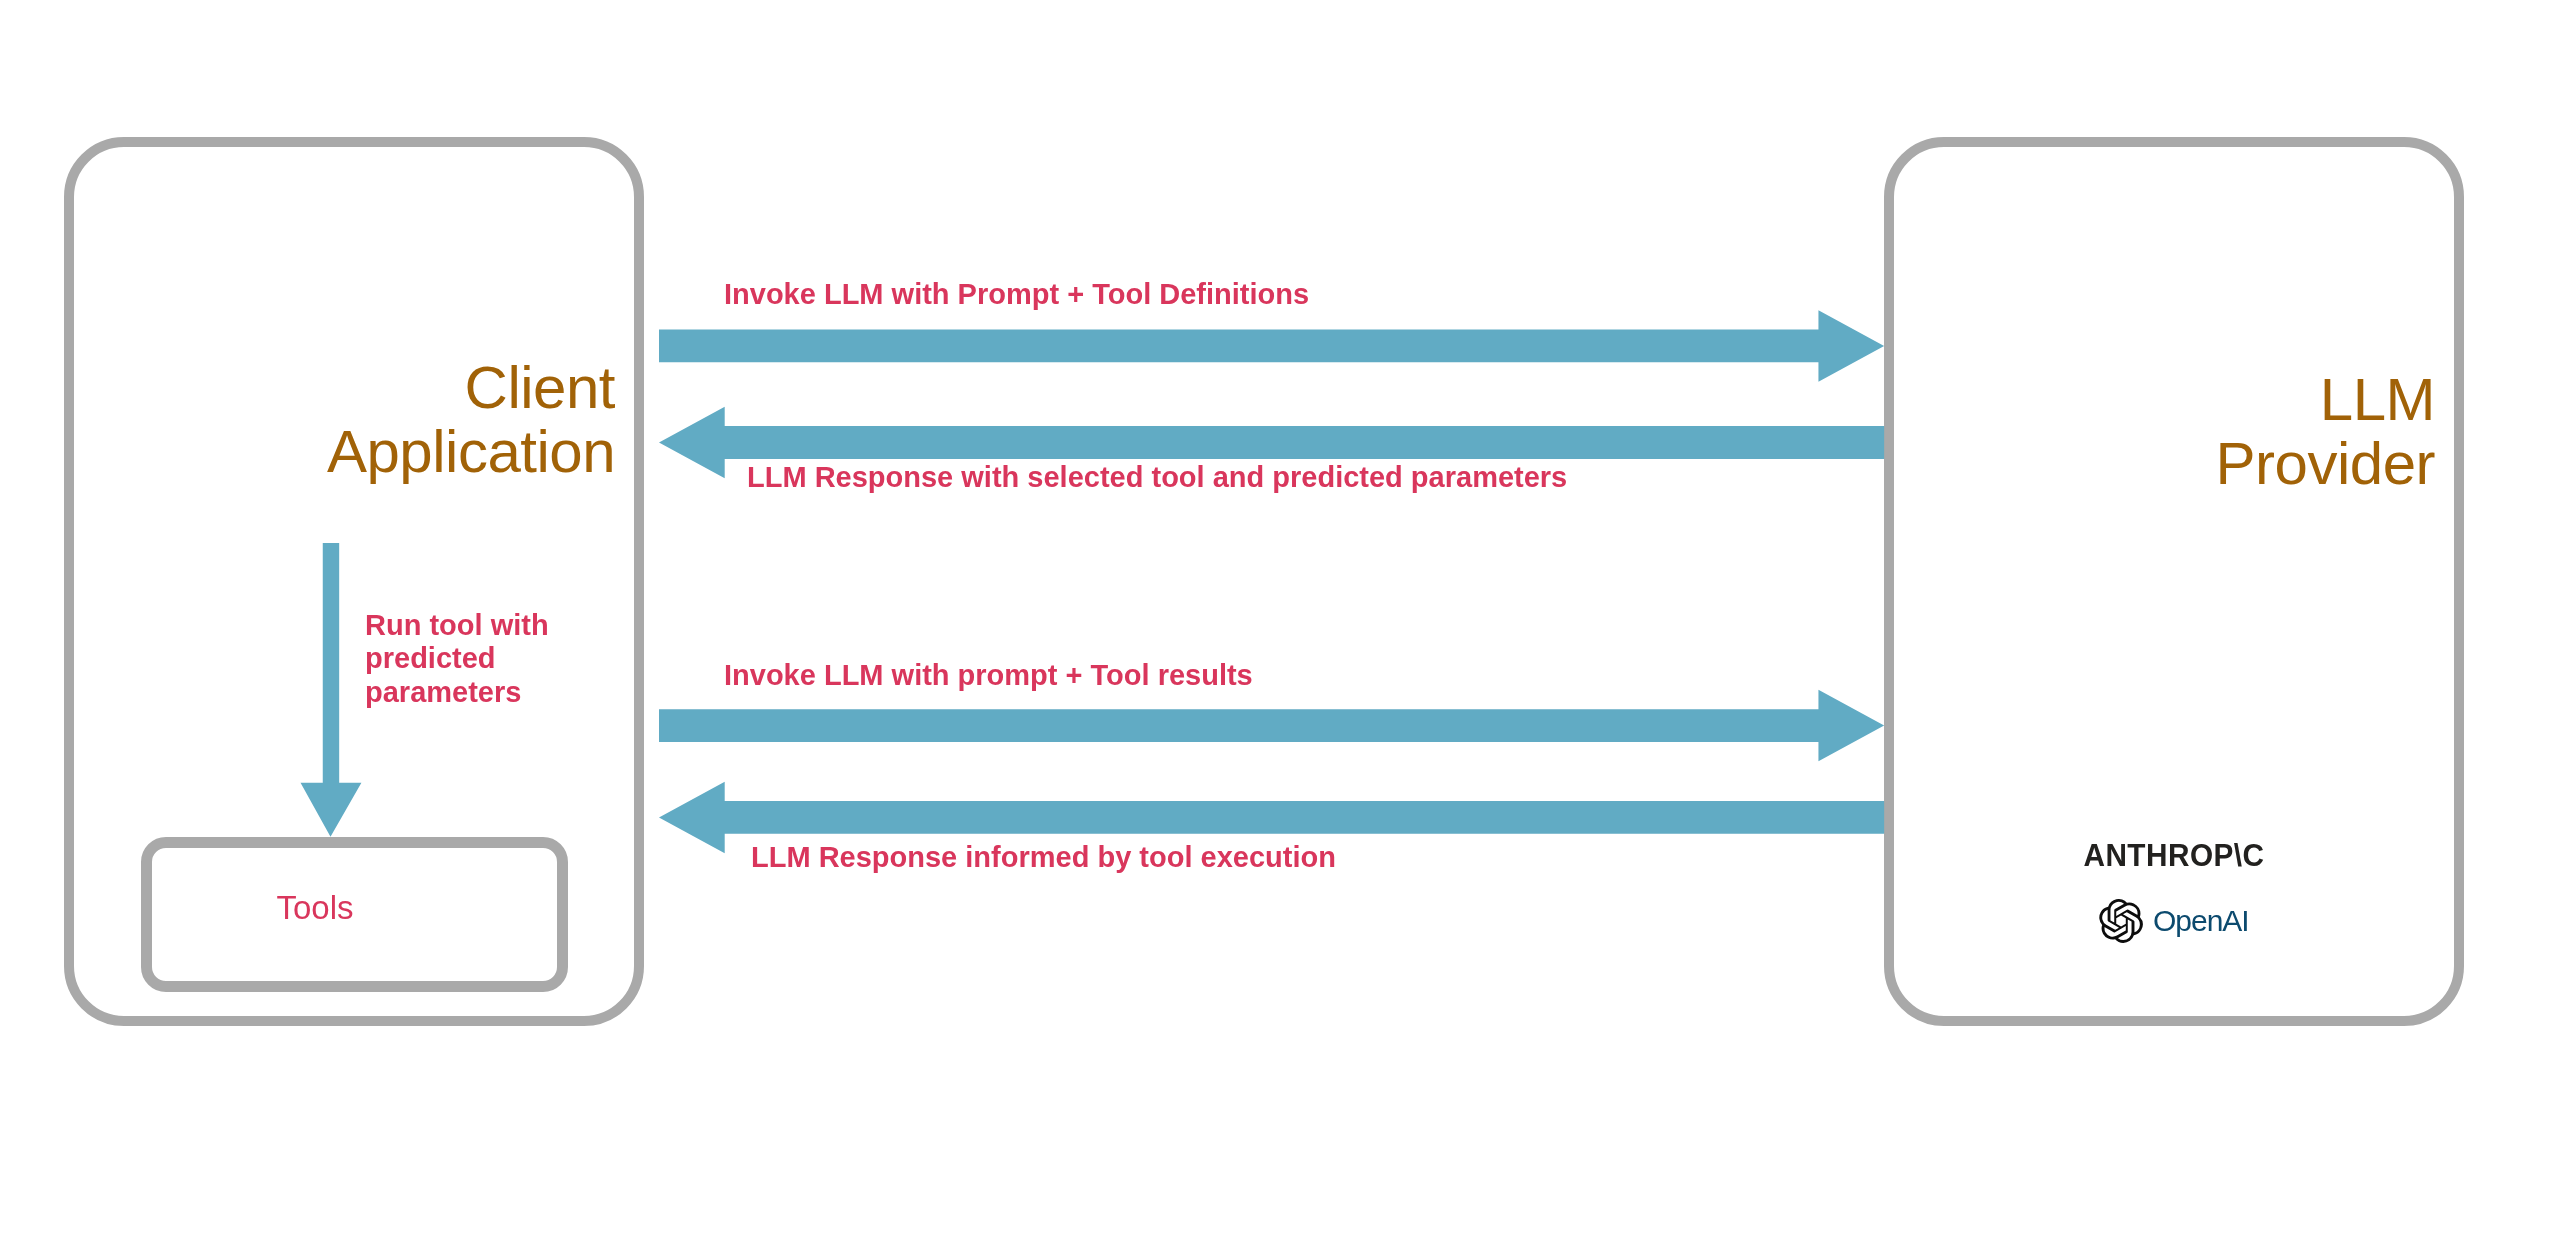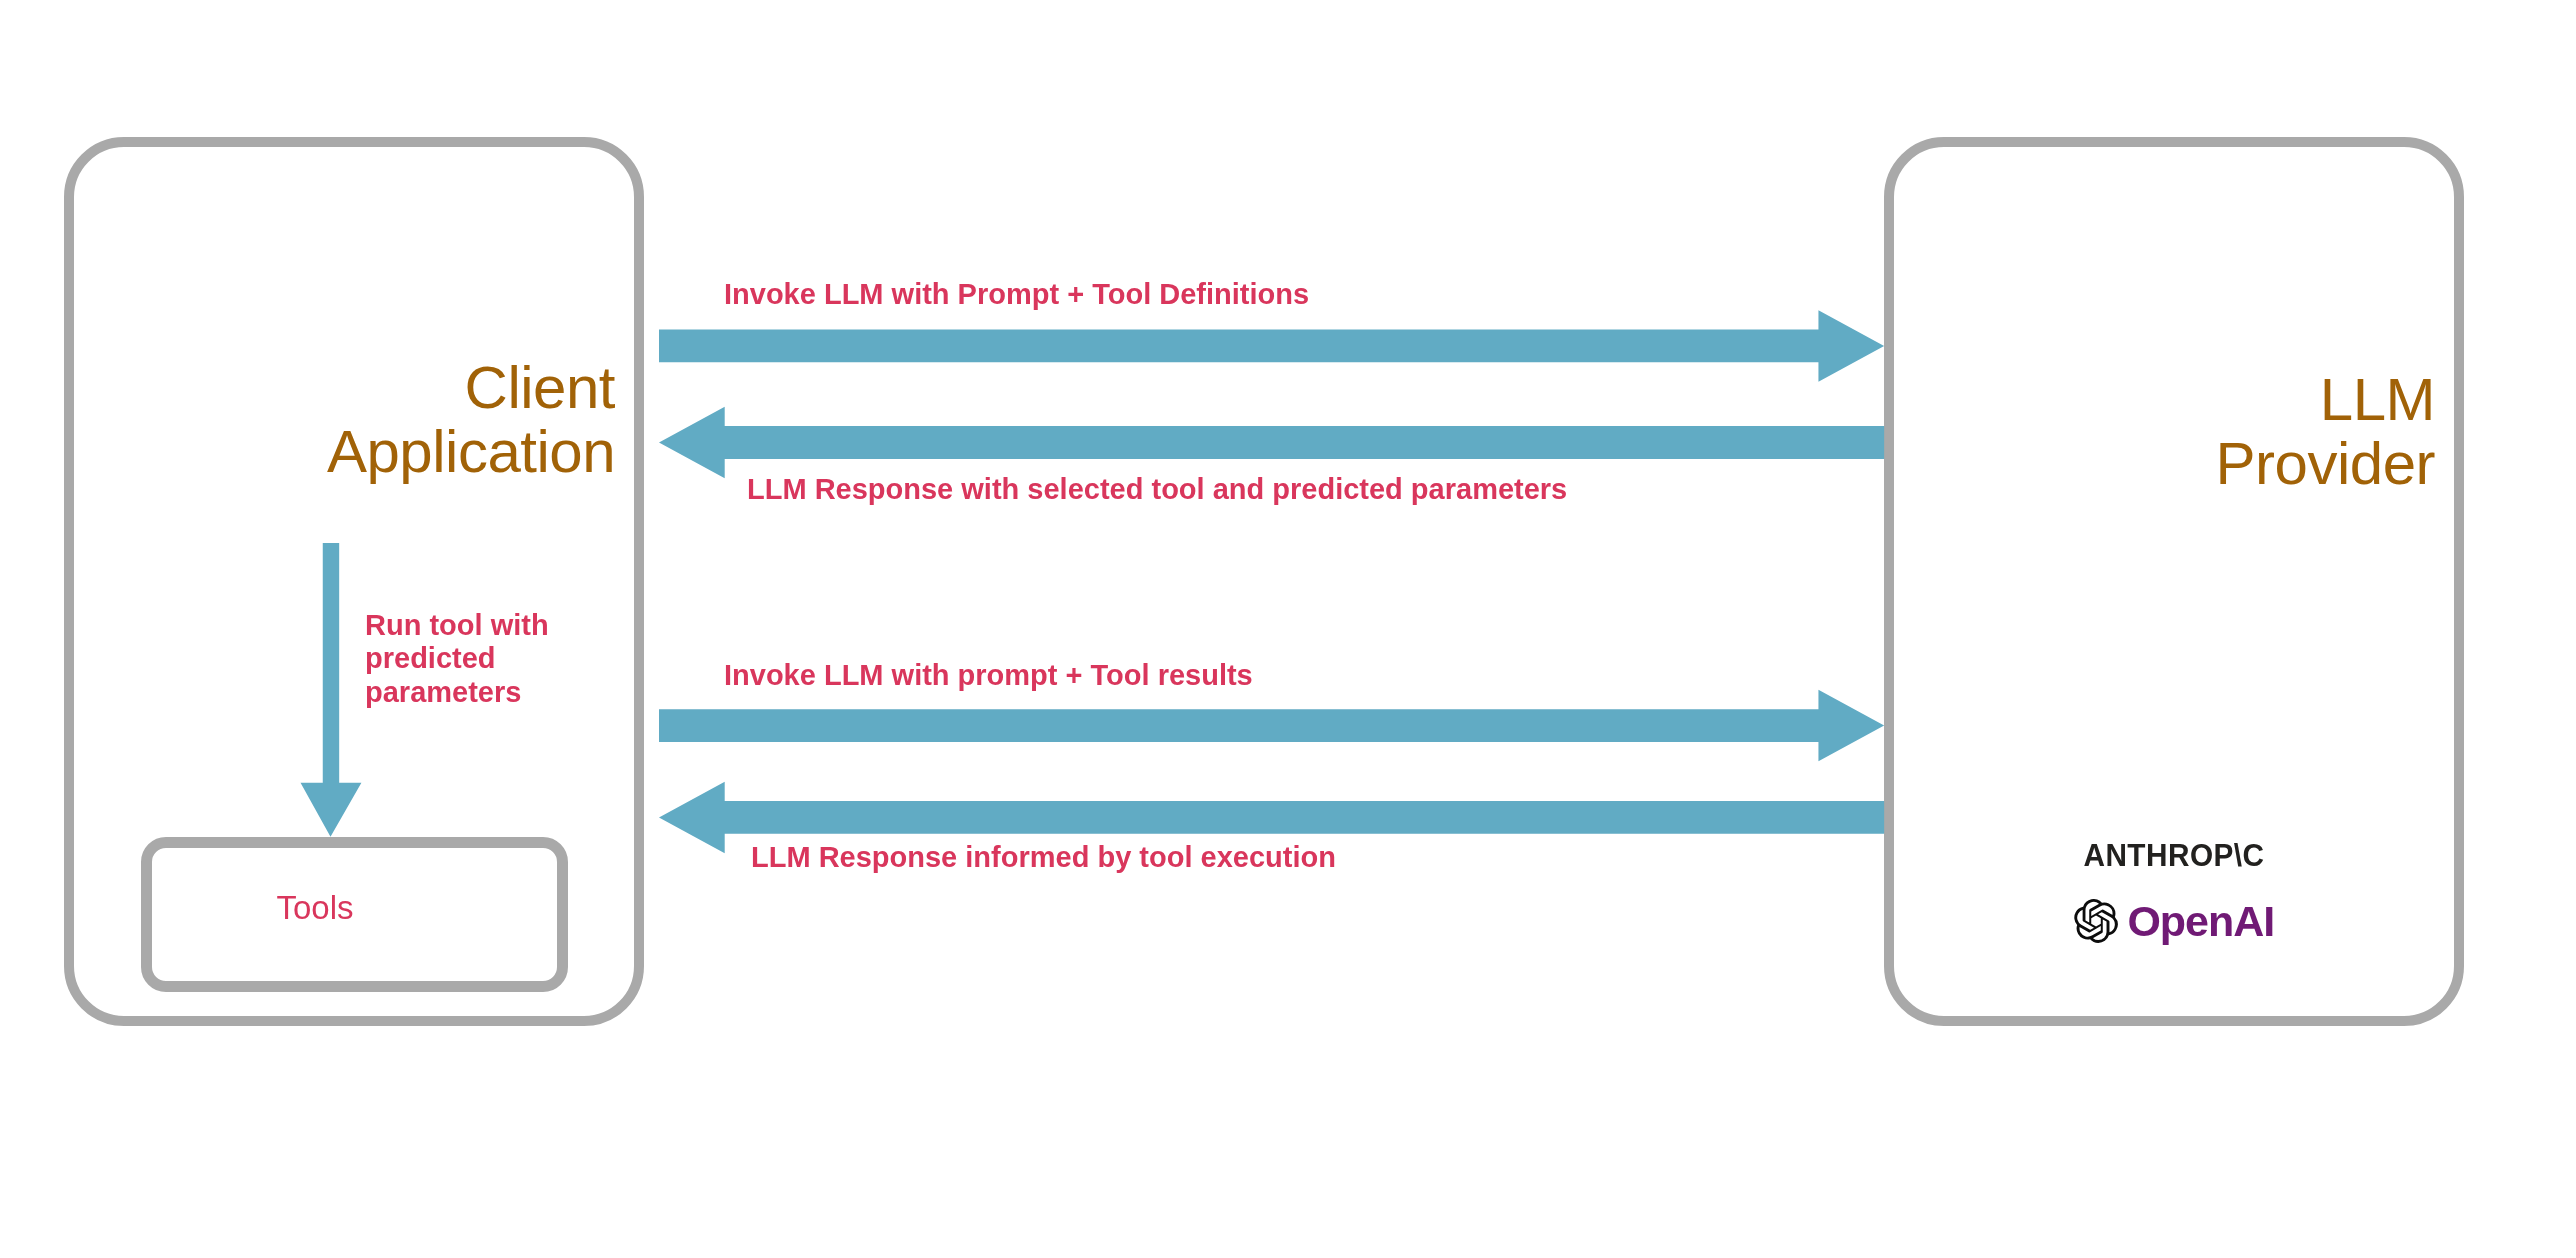--- a/index.html
+++ b/index.html
@@ -104,21 +104,21 @@
     font-weight: 700;
     line-height: 1.18;
     white-space: nowrap;
   }
 
   .arrow-label.multiline {
     white-space: pre-line;
   }
 
   #label-invoke-1 { left: 724px;  top: 277px; }
-  #label-response-1 { left: 747px; top: 472px; }
+  #label-response-1 { left: 747px; top: 460px; }
   #label-invoke-2 { left: 724px;  top: 658px; }
   #label-response-2 { left: 751px; top: 840px; }
 
   #label-run-tool {
     left: 365px;
     top: 609px;
     line-height: 1.15;
   }
 
   
@@ -150,23 +150,23 @@
     left: 1913px;
     top: 899px;
     width: 522px;
     display: flex;
     align-items: center;
     justify-content: center;
     gap: 9.7px;
   }
 
   #openai-wordmark {
-    color: #701a75;
-    font-size: 43px;
-    font-weight: 700;
+    color: #0c4a6e;
+    font-size: 30px;
+    font-weight: 400;
     letter-spacing: -1px;
     line-height: 1;
   }
 
   #openai-mark { display: block; }
 </style>
 </head>
 <body>
 
 <div id="canvas">

